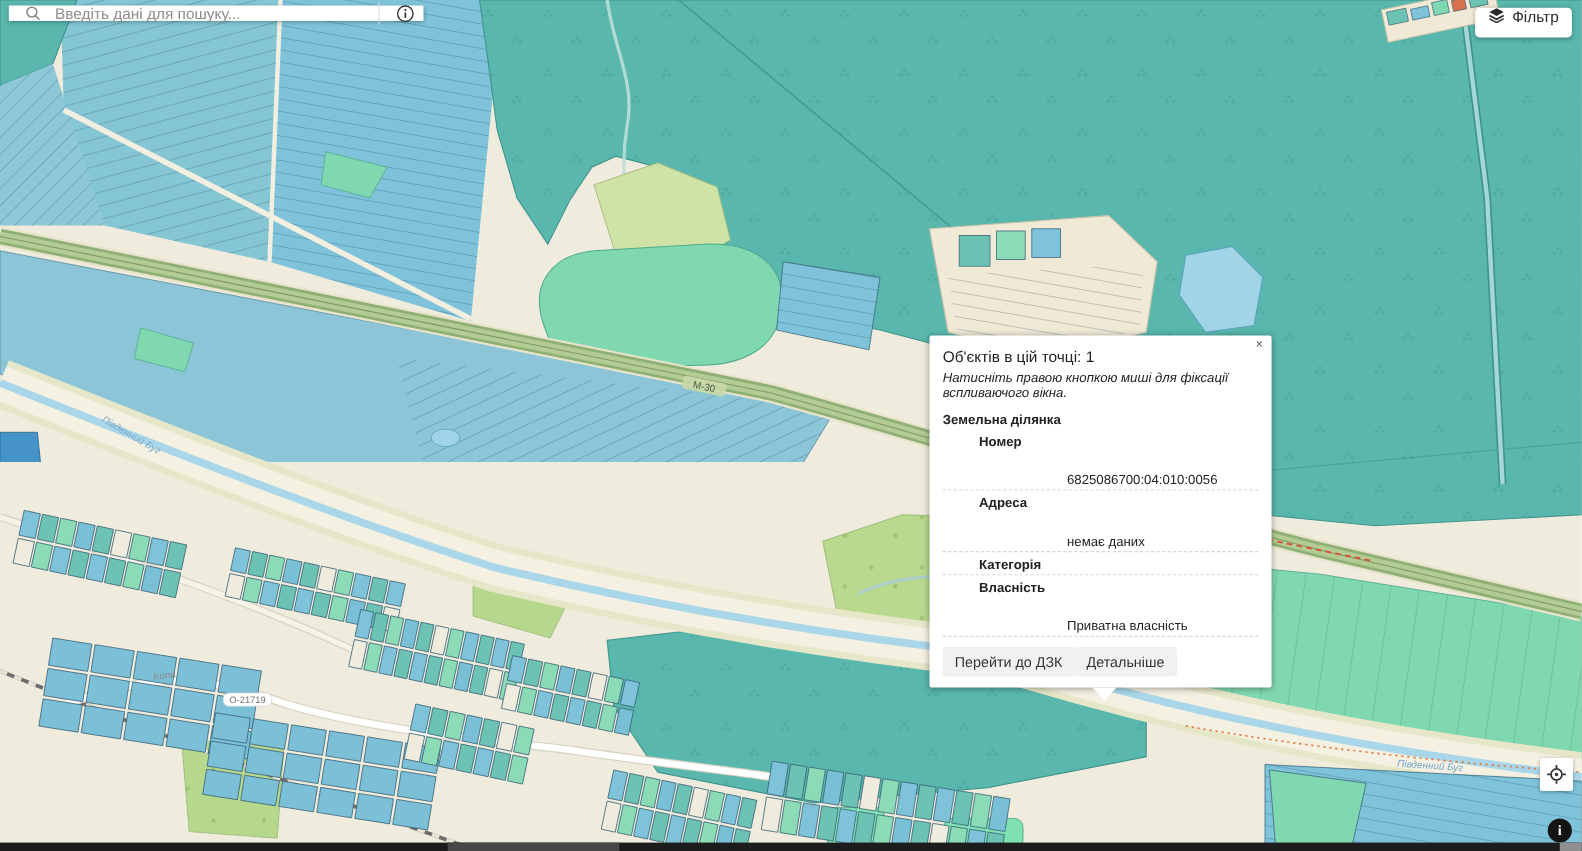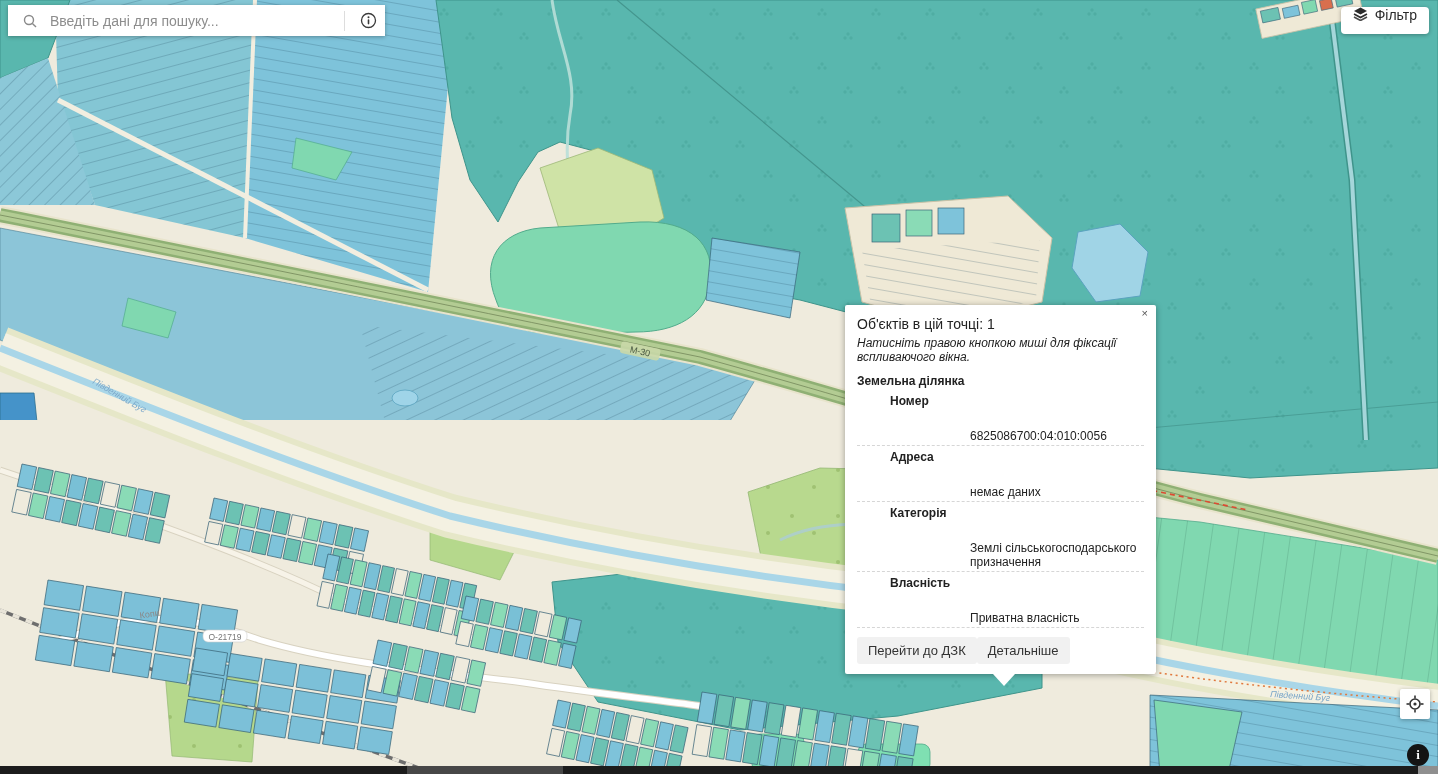--- a/index.html
+++ b/index.html
@@ -1,21 +1,21 @@
 <!DOCTYPE html>
 <html><head>
 <meta charset="utf-8">
 <style>
   html,body{margin:0;padding:0;}
   body{width:1438px;height:774px;overflow:hidden;font-family:"Liberation Sans",sans-serif;}
   #app{position:relative;width:1438px;height:774px;background:#efebdd;overflow:hidden;}
   #map-svg{position:absolute;left:0;top:0;width:1438px;height:774px;display:block;}
 
   
-  .search-bar{position:absolute;left:8px;top:5px;width:377px;height:31px;background:#fff;
+  .search-bar{position:absolute;left:8px;top:5px;width:377px;height:14px;background:#fff;
     box-shadow:0 1px 4px rgba(0,0,0,.3);display:flex;align-items:center;z-index:30;}
   .search-bar .mag{margin:0 10px 0 14px;flex:0 0 auto;display:flex;}
   .search-bar input{flex:1;border:none;outline:none;font:14px "Liberation Sans",sans-serif;color:#333;background:transparent;}
   .search-bar input::placeholder{color:#8d8d8d;}
   .search-bar .sep{width:1px;height:20px;background:#ddd;margin:0 6px;}
   .search-bar .info-btn{width:34px;height:30px;display:flex;align-items:center;justify-content:center;cursor:pointer;}
 
   
   .filter-btn{position:absolute;right:9px;top:7px;height:27px;background:#fff;border-radius:4px;
     box-shadow:0 1px 4px rgba(0,0,0,.3);display:flex;align-items:flex-start;gap:7px;padding:0 12px;
@@ -461,21 +461,20 @@
     <div class="row">
       <span class="lbl">Номер</span>
       <span class="val">6825086700:04:010:0056</span>
     </div>
     <div class="row">
       <span class="lbl">Адреса</span>
       <span class="val">немає даних</span>
     </div>
     <div class="row">
       <span class="lbl">Категорія</span>
-      <span class="val">Землі сільськогосподарського призначення</span>
     </div>
     <div class="row">
       <span class="lbl">Власність</span>
       <span class="val">Приватна власність</span>
     </div>
     <div class="btns">
       <button class="pbtn">Перейти до ДЗК</button>
       <button class="pbtn">Детальніше</button>
     </div>
     <div class="tail"></div>

